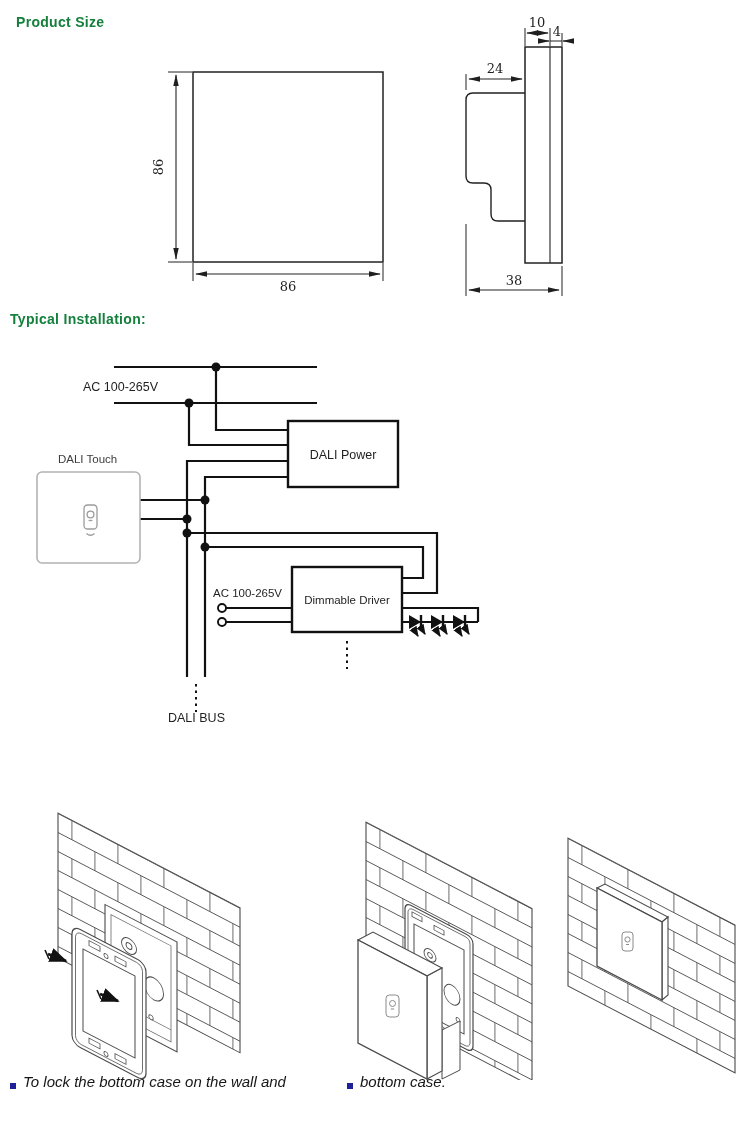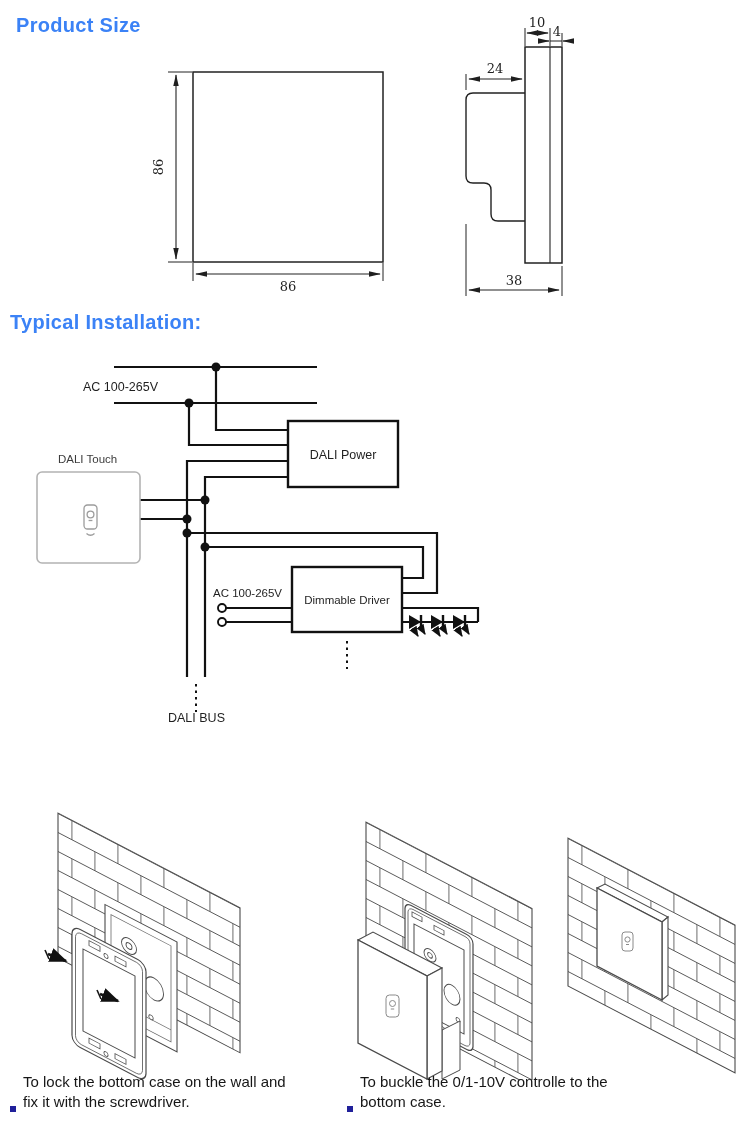--- a/index.html
+++ b/index.html
@@ -1,28 +1,28 @@
 <!DOCTYPE html>
 <html><head>
 <meta charset="utf-8">
 <style>
   html,body{margin:0;padding:0;background:#fff;}
   #page{position:relative;width:750px;height:1140px;background:#ffffff;
         font-family:"Liberation Sans",sans-serif;color:#1f1f1f;overflow:hidden;}
-  .heading{position:absolute;font-weight:bold;font-size:20px;letter-spacing:.3px;color:#3b82f6;}
+  .heading{position:absolute;font-weight:bold;font-size:14px;letter-spacing:.3px;color:#15803d;}
   #h-size{left:16px;top:14px;}
   #h-app{left:10px;top:311px;}
   #h-install{left:8px;top:750px;}
   svg{position:absolute;left:0;}
   svg text{font-family:"Liberation Sans",sans-serif;fill:#1f1f1f;}
   text.dim{font-family:"DejaVu Serif",serif;font-size:13px;}
   text.lbl{font-size:12.5px;}
   text.lbl-s{font-size:11.5px;}
   text.lbl-g{font-size:11.5px;fill:#3c3c3c;}
-  .steps .step{position:absolute;display:flex;align-items:flex-end;}
+  .steps .step{position:absolute;display:flex;align-items:center;font-style:italic;}
   .bullet{width:6px;height:6px;margin:7px 7px 0 0;flex:0 0 6px;background:#20209a;}
   .step-text{font-size:15px;line-height:20px;color:#161616;}
 </style>
 </head>
 <body>
 
 <div id="page">
 
   <div class="heading" id="h-size">Product Size</div>
 
@@ -251,25 +251,23 @@
         </g>
       </g>
     </g>
   </svg>
 
   <div class="steps">
     <div class="step" style="left:10px;top:1072px;width:325px;">
       <span class="bullet"></span>
       <span class="step-text">
         <span style="display:block">To lock the bottom case on the wall and</span>
-        <span style="display:block">fix it with the screwdriver.</span>
       </span>
     </div>
     <div class="step" style="left:347px;top:1072px;width:330px;">
       <span class="bullet"></span>
       <span class="step-text">
-        <span style="display:block">To buckle the 0/1-10V controlle to the</span>
         <span style="display:block">bottom case.</span>
       </span>
     </div>
   </div>
 
 </div>
 
 </body></html>

